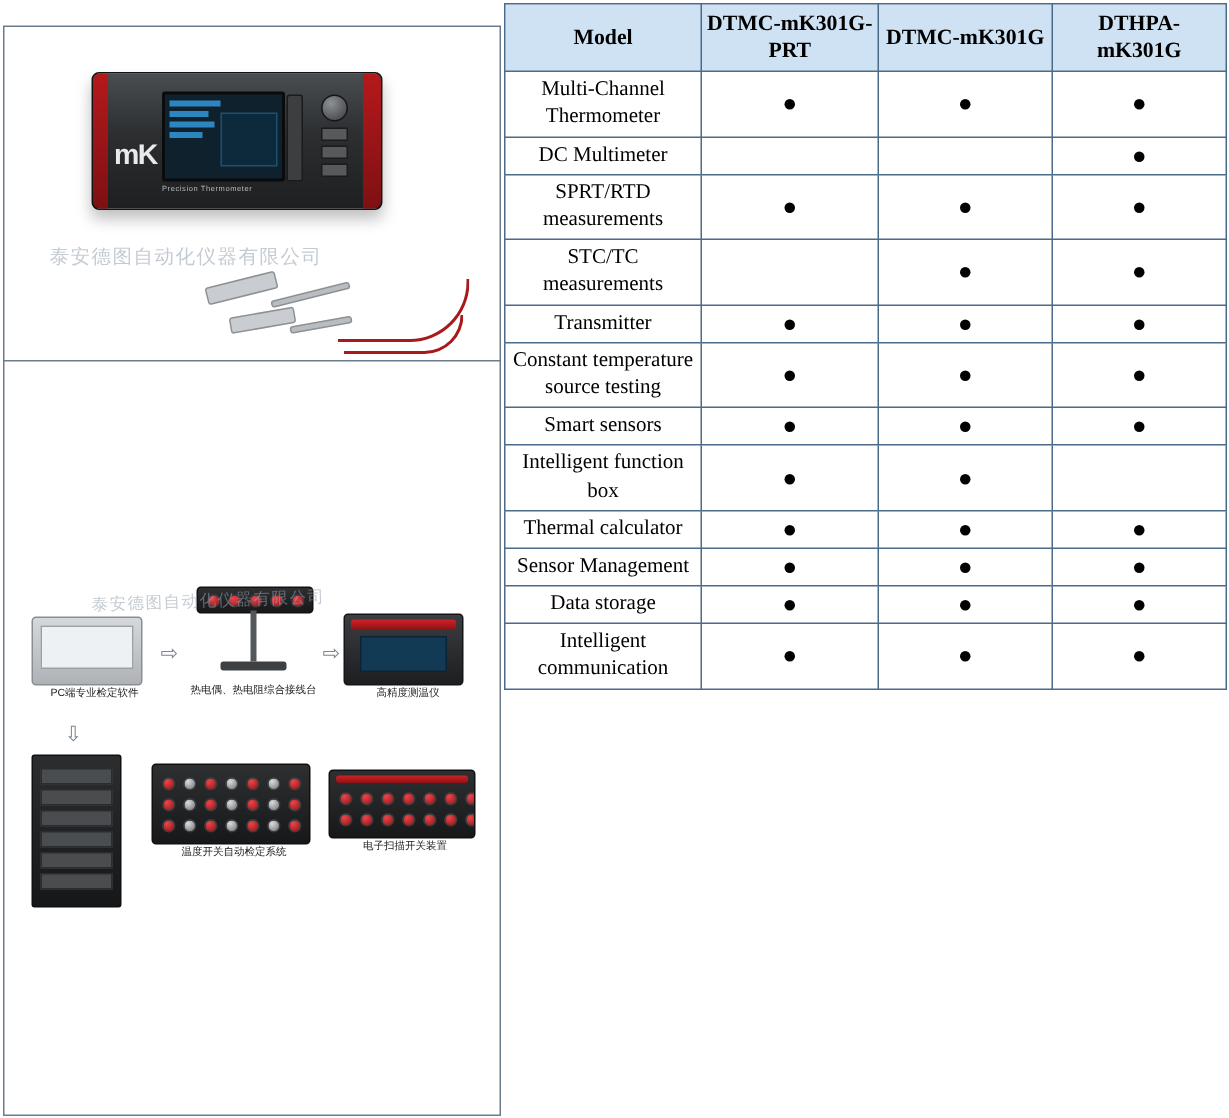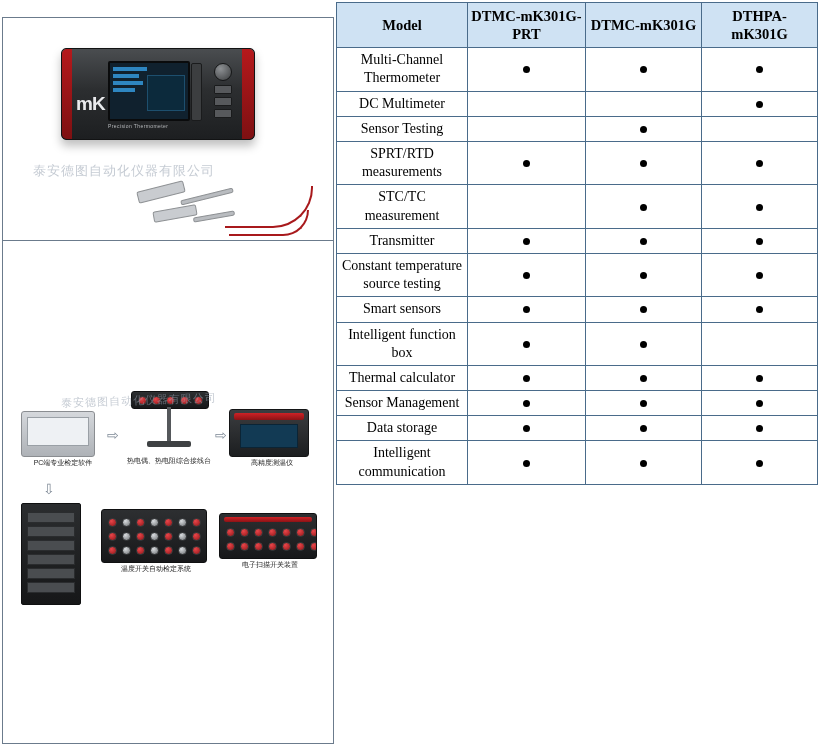--- a/index.html
+++ b/index.html
@@ -501,33 +501,27 @@
             <td class="mark"><span class="dot"></span></td>
             <td class="mark"><span class="dot"></span></td>
           </tr>
           <tr>
             <td class="feature">DC Multimeter</td>
             <td class="mark"></td>
             <td class="mark"></td>
             <td class="mark"><span class="dot"></span></td>
           </tr>
           <tr>
-            <td class="feature">Sensor Testing</td>
-            <td class="mark"></td>
-            <td class="mark"><span class="dot"></span></td>
-            <td class="mark"></td>
-          </tr>
-          <tr>
             <td class="feature">SPRT/RTD measurements</td>
             <td class="mark"><span class="dot"></span></td>
             <td class="mark"><span class="dot"></span></td>
             <td class="mark"><span class="dot"></span></td>
           </tr>
           <tr>
-            <td class="feature">STC/TC measurement</td>
+            <td class="feature">STC/TC measurements</td>
             <td class="mark"></td>
             <td class="mark"><span class="dot"></span></td>
             <td class="mark"><span class="dot"></span></td>
           </tr>
           <tr>
             <td class="feature">Transmitter</td>
             <td class="mark"><span class="dot"></span></td>
             <td class="mark"><span class="dot"></span></td>
             <td class="mark"><span class="dot"></span></td>
           </tr>

